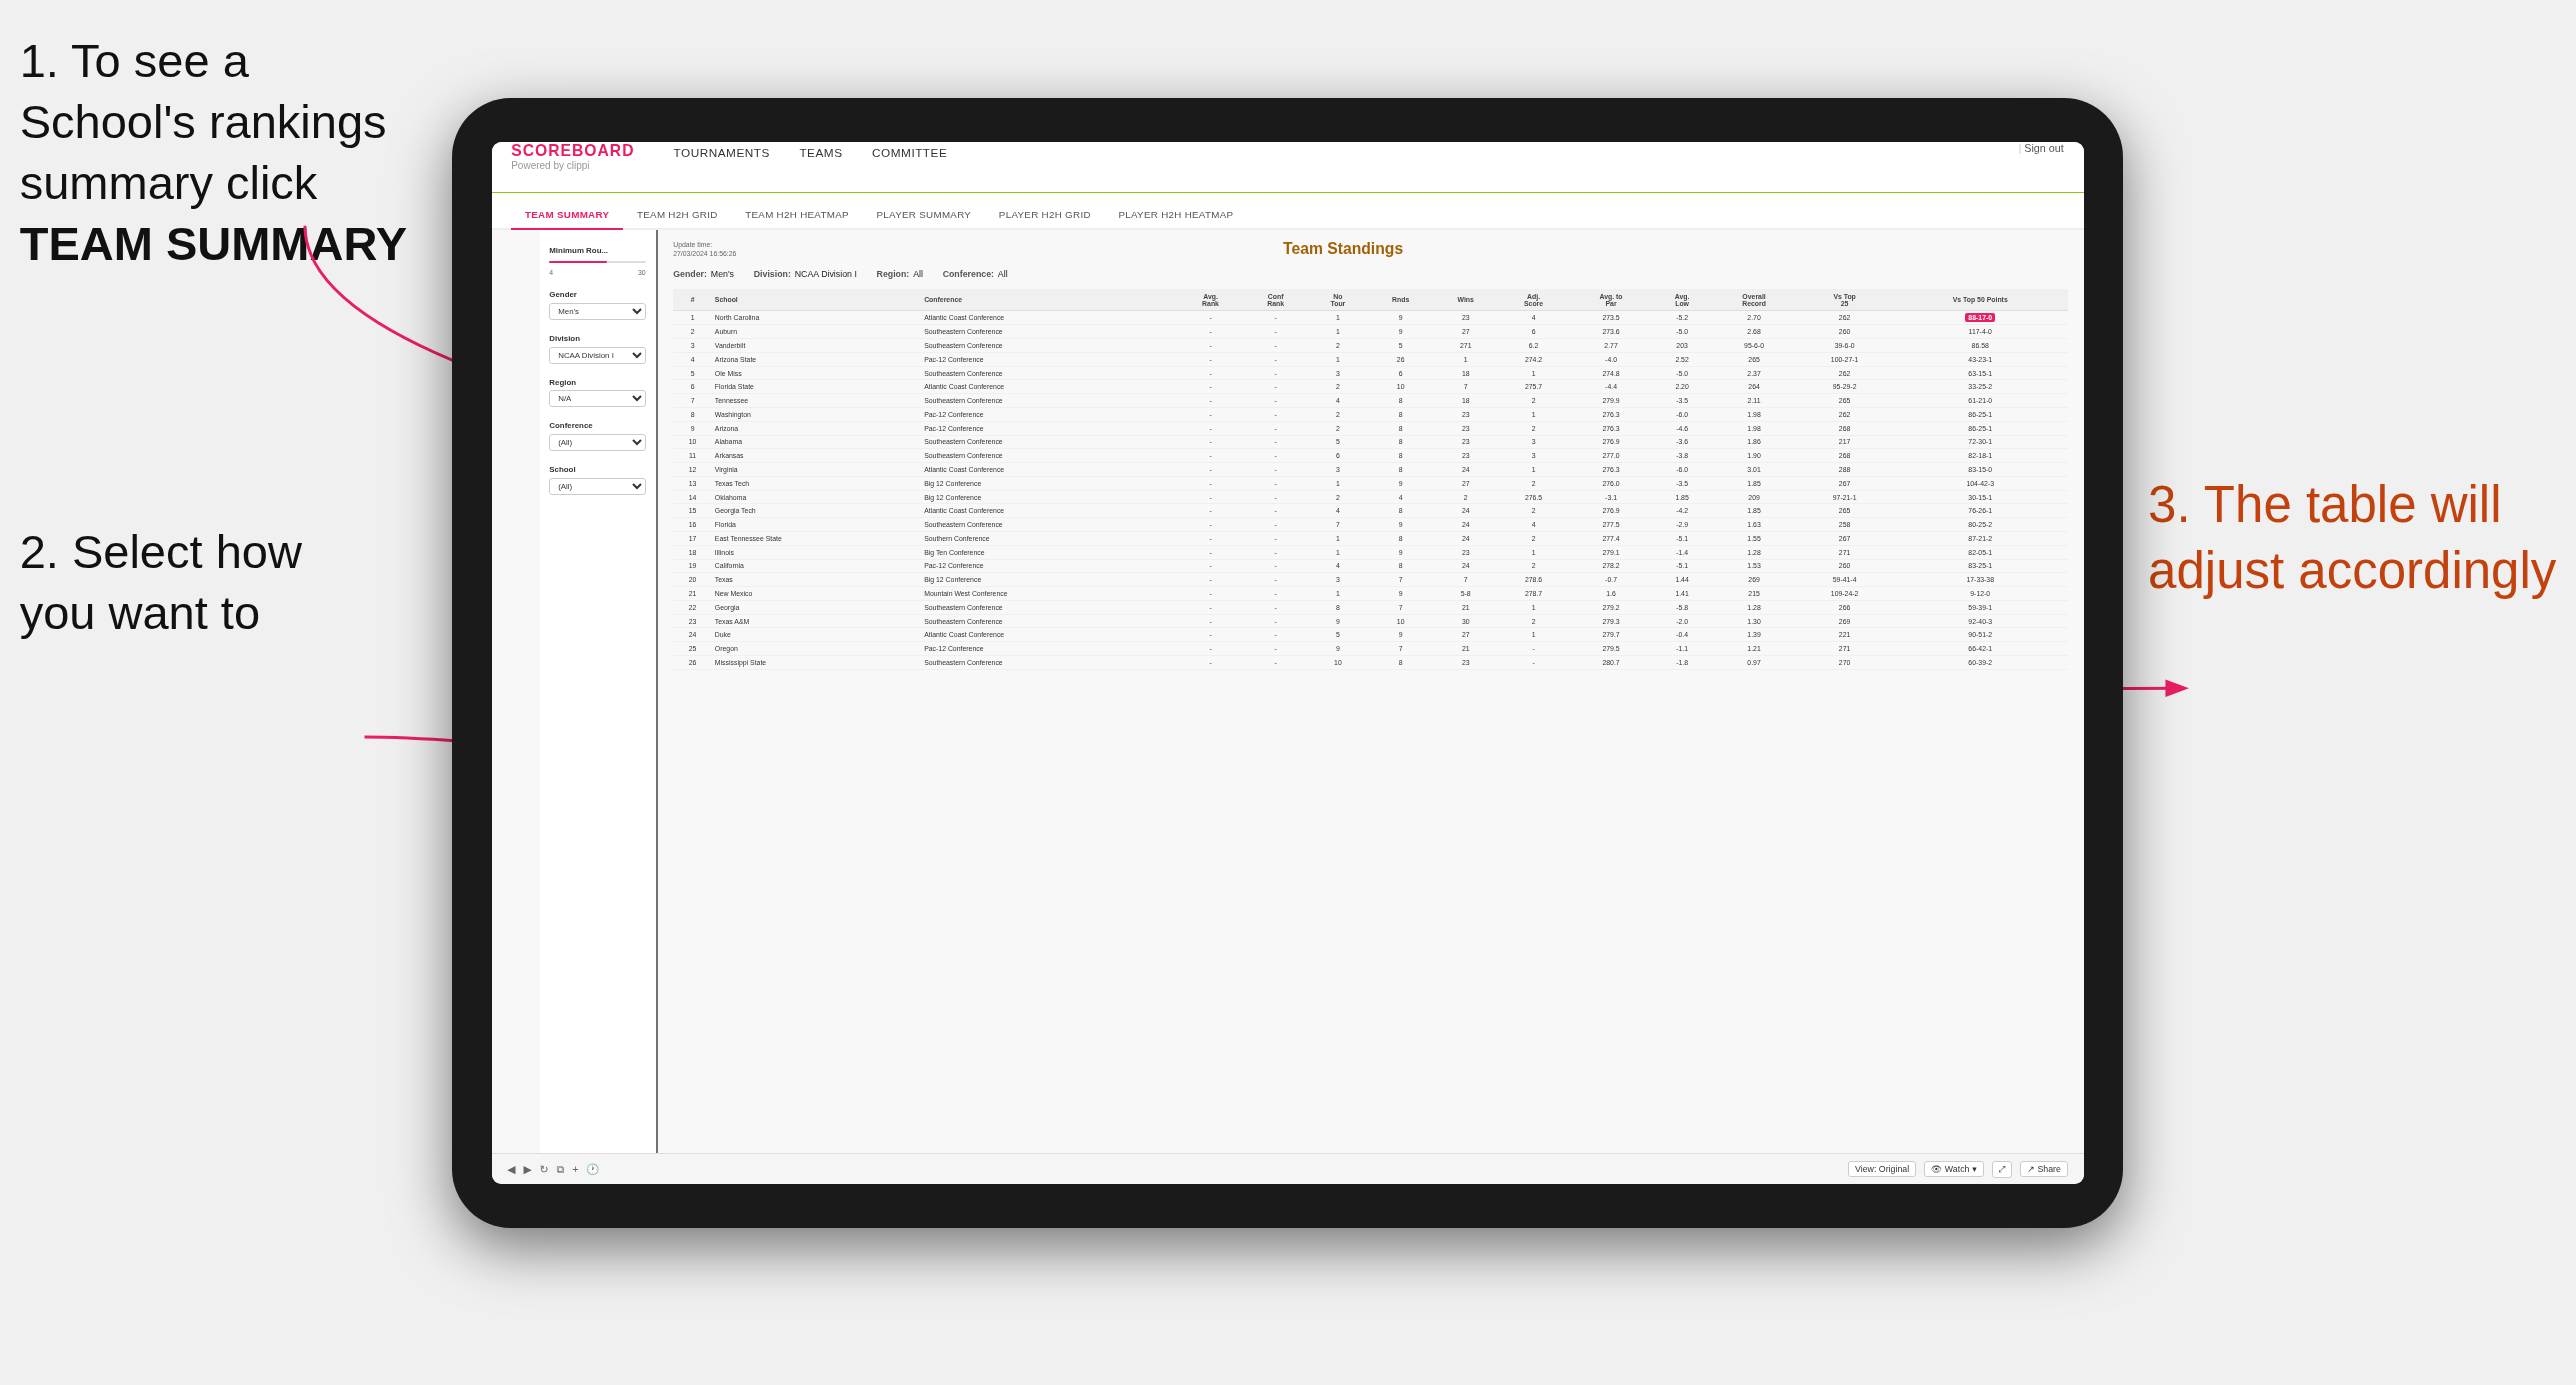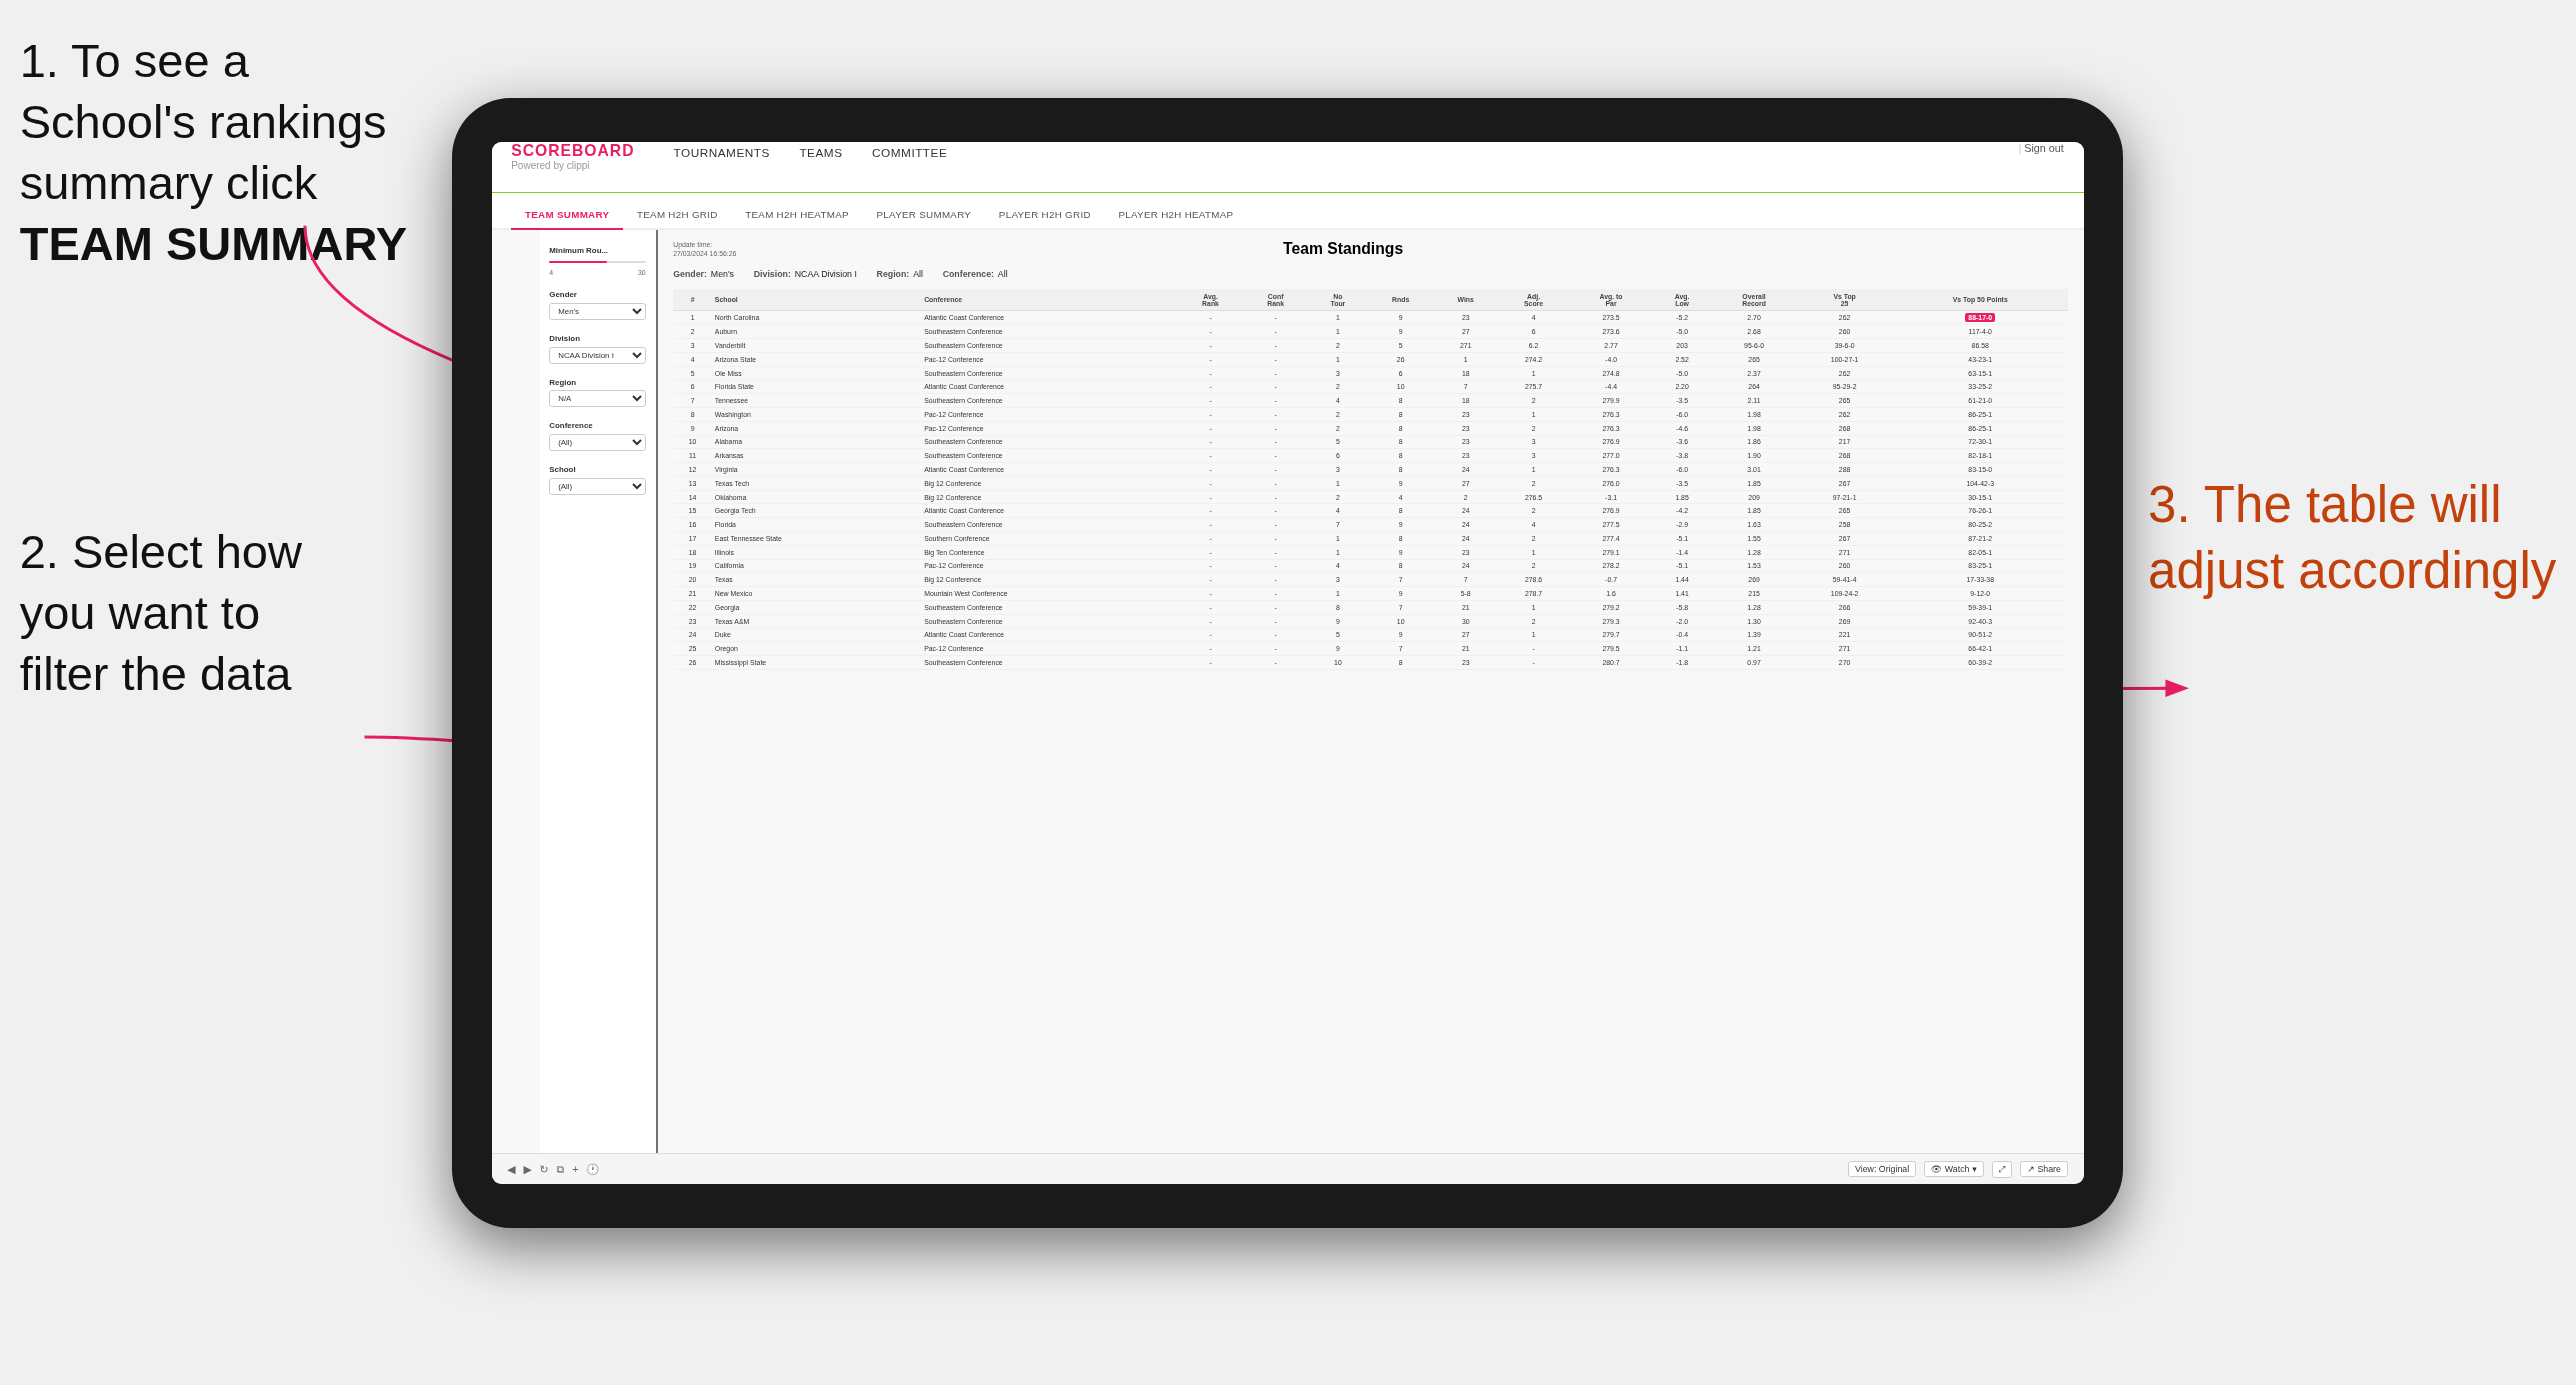--- a/index.html
+++ b/index.html
@@ -232,21 +232,21 @@
 
     .update-time {
       font-size: 6.9px;
       color: #666;
       line-height: 1.4;
     }
 
     .table-title {
       font-size: 15.7px;
       font-weight: 700;
-      color: #000000;
+      color: #a16207;
       text-align: center;
       flex: 1;
     }
 
     .filter-row {
       display: flex;
       gap: 19.7px;
       margin-bottom: 9.8px;
       font-size: 8.8px;
       color: #333;
@@ -371,21 +371,20 @@
   </defs>
 </svg>
 
 <div class="instruction-1">
   <span>1. To see a School's rankings summary click </span><strong>TEAM SUMMARY</strong>
 </div>
 
 <div class="instruction-2">
   <span>2. Select how</span><br>
   <span>you want to</span><br>
-  <span>filter the data</span>
 </div>
 
 <div class="instruction-3">
   <span>3. The table will</span><br>
   <span>adjust accordingly</span>
 </div>
 
 <svg class="svg-arrow" style="position:absolute; top:216px; left:246px; width:393px; height:226px;" viewBox="0 0 400 230" width="393" height="226">
   <path class="pink-arrow" d="M 60 10 C 60 80, 160 140, 350 195"></path>
 </svg>

